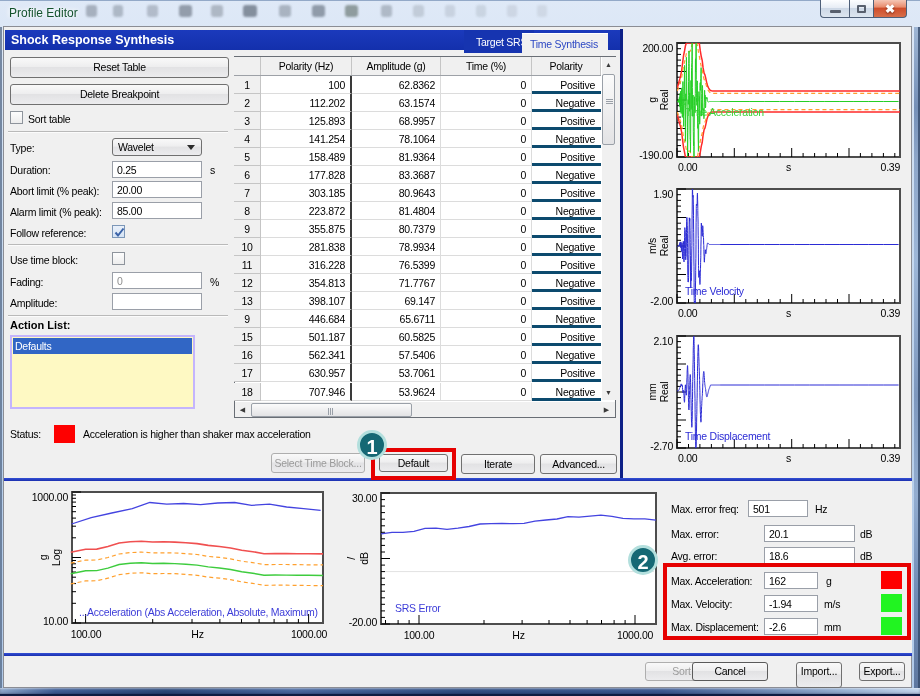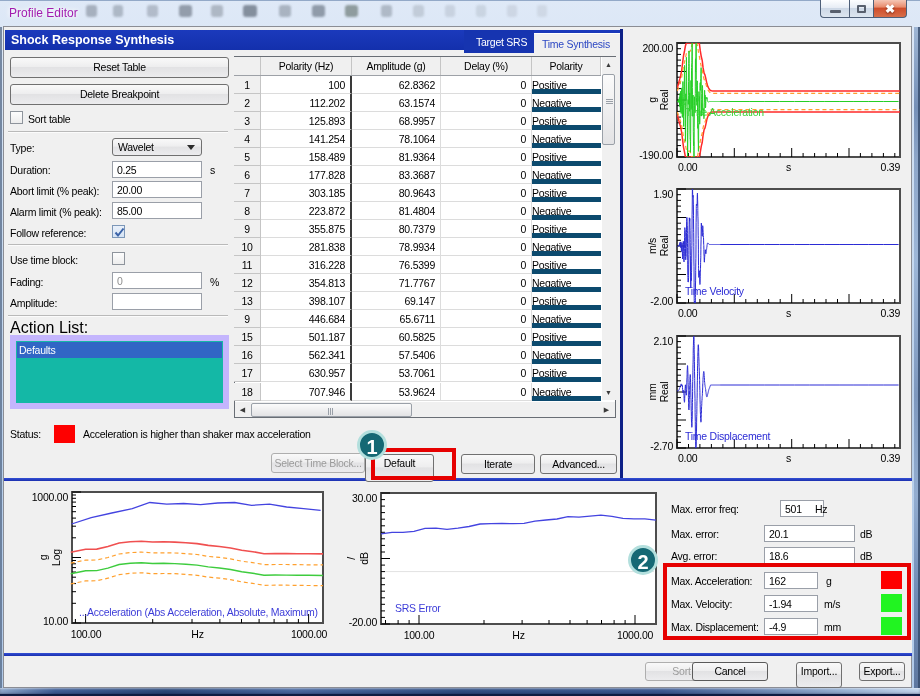--- a/index.html
+++ b/index.html
@@ -1,52 +1,52 @@
 <!DOCTYPE html>
 <html><head><meta charset="utf-8"><style>
 *{margin:0;padding:0;box-sizing:border-box}
 html,body{width:920px;height:696px;overflow:hidden;font-family:"Liberation Sans",sans-serif;font-size:10.5px;letter-spacing:-0.25px;color:#000}
 .abs{position:absolute}
 
 #frame{position:absolute;inset:0;background:linear-gradient(180deg,#dfe9f7 0%,#cddef2 25%,#bcd2ec 55%,#b0c9e8 100%);border-top:1px solid #93a9c8}
-#titletext{position:absolute;left:9px;top:6px;font-size:12px;letter-spacing:0;color:#a21caf;text-shadow:0 0 6px #fff,0 0 4px #fff}
+#titletext{position:absolute;left:9px;top:6px;font-size:12px;letter-spacing:0;color:#14532d;text-shadow:0 0 6px #fff,0 0 4px #fff}
 .blob{position:absolute;top:5px;height:12px;border-radius:3px;filter:blur(1.2px)}
 #capbtns{position:absolute;left:820px;top:0;width:87px;height:18px;display:flex}
 .cap{height:18px;border:1px solid #4e5f78;border-top:none;background:linear-gradient(180deg,#fdfeff 0%,#e7edf5 45%,#cdd8e6 50%,#dde6f0 100%);position:relative}
 #cmin{width:29px;border-radius:0 0 0 4px;border-right:none}
 #cmax{width:24px;border-right:none}
 #cclose{width:34px;border-radius:0 0 4px 0;background:linear-gradient(180deg,#f5c6b5 0%,#e98e70 40%,#cf4e2c 50%,#d86e49 100%)}
 .glyph{position:absolute;left:0;right:0;top:0;bottom:0;display:flex;align-items:center;justify-content:center;color:#333;font-weight:bold}
 
 #client{position:absolute;left:3px;top:26px;width:909px;height:662px;background:#f0f0f0;border:1px solid #8b8d94}
 #bluebar{position:absolute;left:5px;top:30px;width:615px;height:20px;background:linear-gradient(180deg,#1b3abc,#1330ac)}
 #tab0{position:absolute;left:464px;top:30px;width:70px;height:22.5px;background:#1634b0}
 #bluebar span{position:absolute;left:6px;top:3px;color:#fff;font-weight:bold;font-size:12.5px;letter-spacing:0}
 #tab1{position:absolute;left:476px;top:36px;color:#fff}
-#tab2{position:absolute;left:534px;top:33px;width:86px;height:23px;background:#f0f0f0;border-top:1px solid #fff}
+#tab2{position:absolute;left:522px;top:33px;width:86px;height:23px;background:#f0f0f0;border-top:1px solid #fff}
 #tab2 span{position:absolute;left:8px;top:4px;color:#2b47c3}
 #vdivider{position:absolute;left:620px;top:29px;width:3px;height:449px;background:#0e2086}
 .bluesep{position:absolute;left:4px;width:908px;height:3px;background:linear-gradient(180deg,#3350d5,#1b2fae)}
 
 .btn{position:absolute;background:linear-gradient(180deg,#f9f9f9 0%,#eeeeef 45%,#e2e2e4 50%,#ececee 100%);border:1px solid #707070;border-radius:3px;text-align:center;color:#000;white-space:nowrap;overflow:hidden}
 .btn.dis{color:#9b9b9b;border-color:#aeaeae}
 .lbl{position:absolute;white-space:nowrap}
 .inp{position:absolute;background:#fff;border:1px solid #9a9fa8;padding:2px 4px;white-space:nowrap}
 .cb{position:absolute;width:13px;height:13px;background:linear-gradient(180deg,#fdfdfd,#ededed);border:1px solid #8e949c}
 .sepline{position:absolute;left:8px;width:220px;height:1px;background:#b9b9b9;box-shadow:0 1px 0 #fbfbfb}
 
 #tablebox{position:absolute;left:234px;top:56px;width:382px;height:362px;background:#fff;border:1px solid #696e75}
 .thead{position:absolute;left:234px;top:57px;width:367px;height:18.5px;background:#f0f0f0;border-bottom:1px solid #9da1a7}
 .thead div,.trow div{position:absolute;top:0;height:100%;line-height:18px;overflow:hidden}
 .trow{position:absolute;left:234px;width:367px;height:18.06px;background:#fff}
 .c0{left:0;width:27px;text-align:center;background:#f0f0f0;border-right:1px solid #c5c5c5;border-bottom:1px solid #c5c5c5}
 .c1{left:27px;width:91px;text-align:right;padding-right:5px;border-right:2px solid #3a3a3a;border-bottom:1px solid #dcdcdc}
 .c2{left:118px;width:89px;text-align:right;padding-right:5px;border-right:1px solid #dcdcdc;border-bottom:1px solid #dcdcdc}
 .c3{left:207px;width:91px;text-align:right;padding-right:5px;border-right:1px solid #dcdcdc;border-bottom:1px solid #dcdcdc}
-.c4{left:298px;width:69px;padding-right:6px;border-bottom:5px solid #0c4a6e}
+.c4{left:298px;width:69px;text-align:right;padding-right:6px;border-bottom:3px solid #0c4a6e}
 .thead .c0,.thead .c1,.thead .c2,.thead .c3,.thead .c4{background:#f0f0f0;border-right:1px solid #c5c5c5;border-bottom:none;text-align:center;padding-right:0}
 
 .sb{position:absolute;background:#f0f0f0}
 .sbbtn{position:absolute;background:#f0f0f0;color:#3a3a3a;font-size:7px;text-align:center;letter-spacing:0}
 .sbthumb{position:absolute;background:linear-gradient(180deg,#fbfbfb,#e3e3e5);border:1px solid #9aa0a8;border-radius:2px}
 
 #rightpanel{position:absolute;left:623px;top:28px;width:288px;height:450px;background:#f0f0f0}
 #bottompanel{position:absolute;left:4px;top:481px;width:908px;height:172px;background:#f0f0f0}
 
 .redrect{position:absolute;border:4px solid #e60000}
@@ -124,41 +124,41 @@
     </svg></div>
 <div class="sepline" style="top:244px"></div>
 <div class="lbl" style="left:10px;top:254px">Use time block:</div>
 <div class="cb" style="left:112px;top:252px"></div>
 <div class="lbl" style="left:10px;top:276px">Fading:</div>
 <div class="inp" style="left:112px;top:271.5px;width:90px;height:17px;color:#8d8d8d">0</div>
 <div class="lbl" style="left:210px;top:276px">%</div>
 <div class="lbl" style="left:10px;top:297px">Amplitude:</div>
 <div class="inp" style="left:112px;top:293px;width:90px;height:17px"></div>
 <div class="sepline" style="top:315px"></div>
-<div class="lbl" style="left:10px;top:319px;font-weight:normal;font-size:16px;letter-spacing:0">Action List:</div>
-<div class="abs" style="left:10px;top:335px;width:219px;height:74px;background:#14b8a6;border:6px solid #c4b5fd">
+<div class="lbl" style="left:10px;top:319px;font-weight:bold;font-size:11px;letter-spacing:0">Action List:</div>
+<div class="abs" style="left:10px;top:335px;width:185px;height:74px;background:#fef9c3;border:2px solid #c4b5fd">
 <div style="position:absolute;left:1px;top:1px;right:1px;height:16px;background:#3166c5;color:#fff;padding-left:2px;line-height:16px">Defaults</div>
   </div>
 <div class="lbl" style="left:10px;top:428px">Status:</div>
 <div class="swatch" style="left:54px;top:424.5px;background:#fe0000"></div>
 <div class="lbl" style="left:83px;top:428px">Acceleration is higher than shaker max acceleration</div>
 
 <div class="btn dis" style="left:271px;top:453px;width:94px;height:20px;line-height:18px">Select Time Block...</div>
-<div class="btn" style="left:365px;top:454px;width:69px;height:28px;line-height:16px">Default</div>
+<div class="btn" style="left:379px;top:454px;width:69px;height:18px;line-height:16px">Default</div>
 <div class="btn" style="left:461px;top:453.5px;width:74px;height:20px;line-height:18px">Iterate</div>
 <div class="btn" style="left:540px;top:453.5px;width:77px;height:20px;line-height:18px">Advanced...</div>
 <div class="redrect" style="left:371px;top:448px;width:85px;height:32px"></div>
 <div class="numcirc" style="left:357px;top:430px">1</div>
 
 <div id="tablebox"></div>
 <div class="thead">
     <div class="c0"></div>
     <div class="c1">Polarity (Hz)</div>
     <div class="c2">Amplitude (g)</div>
-    <div class="c3">Delay (%)</div>
+    <div class="c3">Time (%)</div>
     <div class="c4">Polarity</div>
   </div>
 <div class="trow" style="top:76px">
 <div class="c0">1</div>
     <div class="c1">100</div>
     <div class="c2">62.8362</div>
     <div class="c3">0</div>
     <div class="c4">Positive</div>
   </div>
 <div class="trow" style="top:94px">
@@ -557,38 +557,38 @@
     <text x="415" y="158" text-anchor="middle">100.00</text>
     <text x="631" y="158" text-anchor="middle">1000.00</text>
     <text x="514.5" y="158" text-anchor="middle">Hz</text>
     <text x="351" y="77.5" text-anchor="middle" transform="rotate(-90 351 77.5)">/</text>
     <text x="364" y="77.5" text-anchor="middle" transform="rotate(-90 364 77.5)">dB</text>
     <polyline fill="none" stroke="#4444e0" stroke-width="1.3" points="377.0,52.9 388.0,51.3 399.0,51.3 410.0,50.3 421.0,47.4 432.0,47.2 443.0,48.4 454.0,47.2 465.0,45.5 476.0,43.0 487.0,42.6 498.0,42.4 509.0,42.7 520.0,42.3 531.0,40.1 542.0,39.0 553.0,38.0 564.0,35.7 575.0,36.1 586.0,35.1 596.9,34.2 607.9,35.4 618.9,37.3 629.9,37.8 640.9,37.8 651.9,39.1"></polyline>
     <text x="391" y="131" fill="#3c3cd8">SRS Error</text>
   </svg>
 
 <div class="lbl" style="left:671px;top:503px">Max. error freq:</div>
-<div class="inp" style="left:780px;top:500px;width:44px;height:17px">501</div>
+<div class="inp" style="left:748px;top:500px;width:60px;height:17px">501</div>
 <div class="lbl" style="left:815px;top:503px">Hz</div>
 <div class="lbl" style="left:671px;top:528px">Max. error:</div>
 <div class="inp" style="left:764px;top:525px;width:91px;height:17px">20.1</div>
 <div class="lbl" style="left:860px;top:528px">dB</div>
 <div class="lbl" style="left:671px;top:550px">Avg. error:</div>
 <div class="inp" style="left:764px;top:547px;width:91px;height:17px">18.6</div>
 <div class="lbl" style="left:860px;top:550px">dB</div>
 <div class="lbl" style="left:671px;top:575px">Max. Acceleration:</div>
 <div class="inp" style="left:764px;top:572px;width:54px;height:17px">162</div>
 <div class="lbl" style="left:826px;top:575px">g</div>
 <div class="swatch" style="left:881px;top:571px;background:#fe0000"></div>
 <div class="lbl" style="left:671px;top:598px">Max. Velocity:</div>
 <div class="inp" style="left:764px;top:595px;width:54px;height:17px">-1.94</div>
 <div class="lbl" style="left:824px;top:598px">m/s</div>
 <div class="swatch" style="left:881px;top:594px;background:#21f421"></div>
 <div class="lbl" style="left:671px;top:621px">Max. Displacement:</div>
-<div class="inp" style="left:764px;top:618px;width:54px;height:17px">-4.9</div>
+<div class="inp" style="left:764px;top:618px;width:54px;height:17px">-2.6</div>
 <div class="lbl" style="left:824px;top:621px">mm</div>
 <div class="swatch" style="left:881px;top:617px;background:#21f421"></div>
 <div class="redrect" style="left:663px;top:563px;width:248px;height:77px"></div>
 <div class="numcirc" style="left:628px;top:545px">2</div>
 
 <div class="btn dis" style="left:644.5px;top:662px;width:74px;height:19px;line-height:17px">Sort</div>
 <div class="btn" style="left:692px;top:662px;width:76px;height:19px;line-height:17px;border-color:#5a5a5a">Cancel</div>
 <div class="btn" style="left:796px;top:662px;width:46px;height:26px;line-height:17px">Import...</div>
 <div class="btn" style="left:859px;top:662px;width:46px;height:19px;line-height:17px">Export...</div>
 

